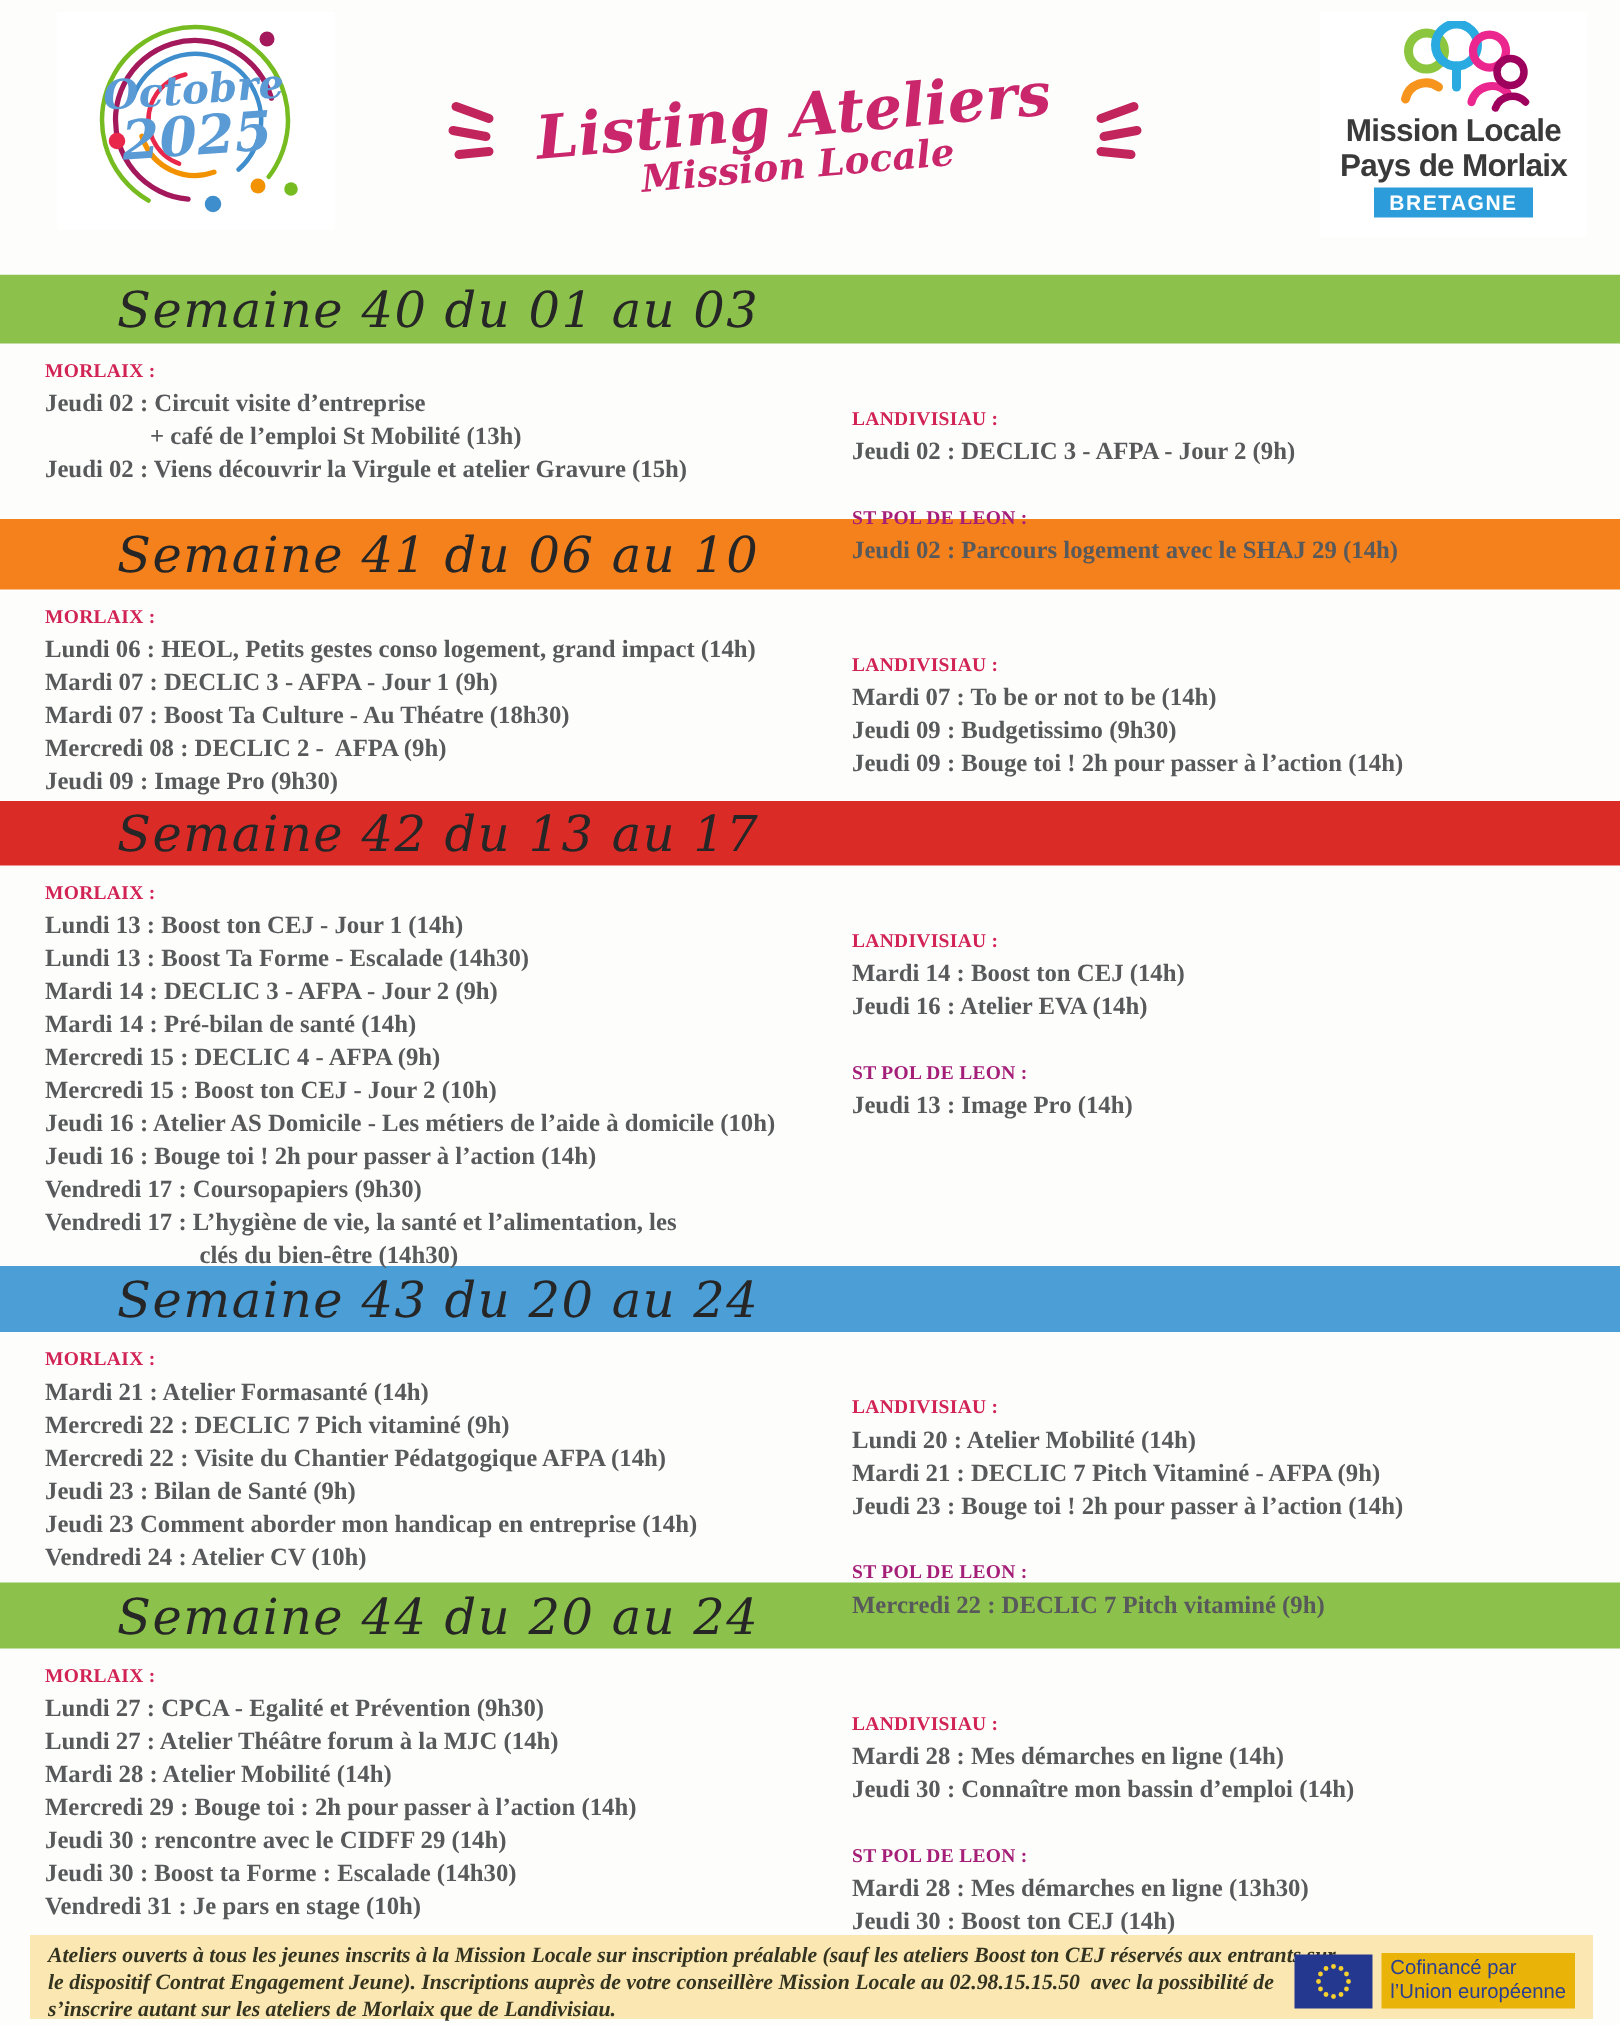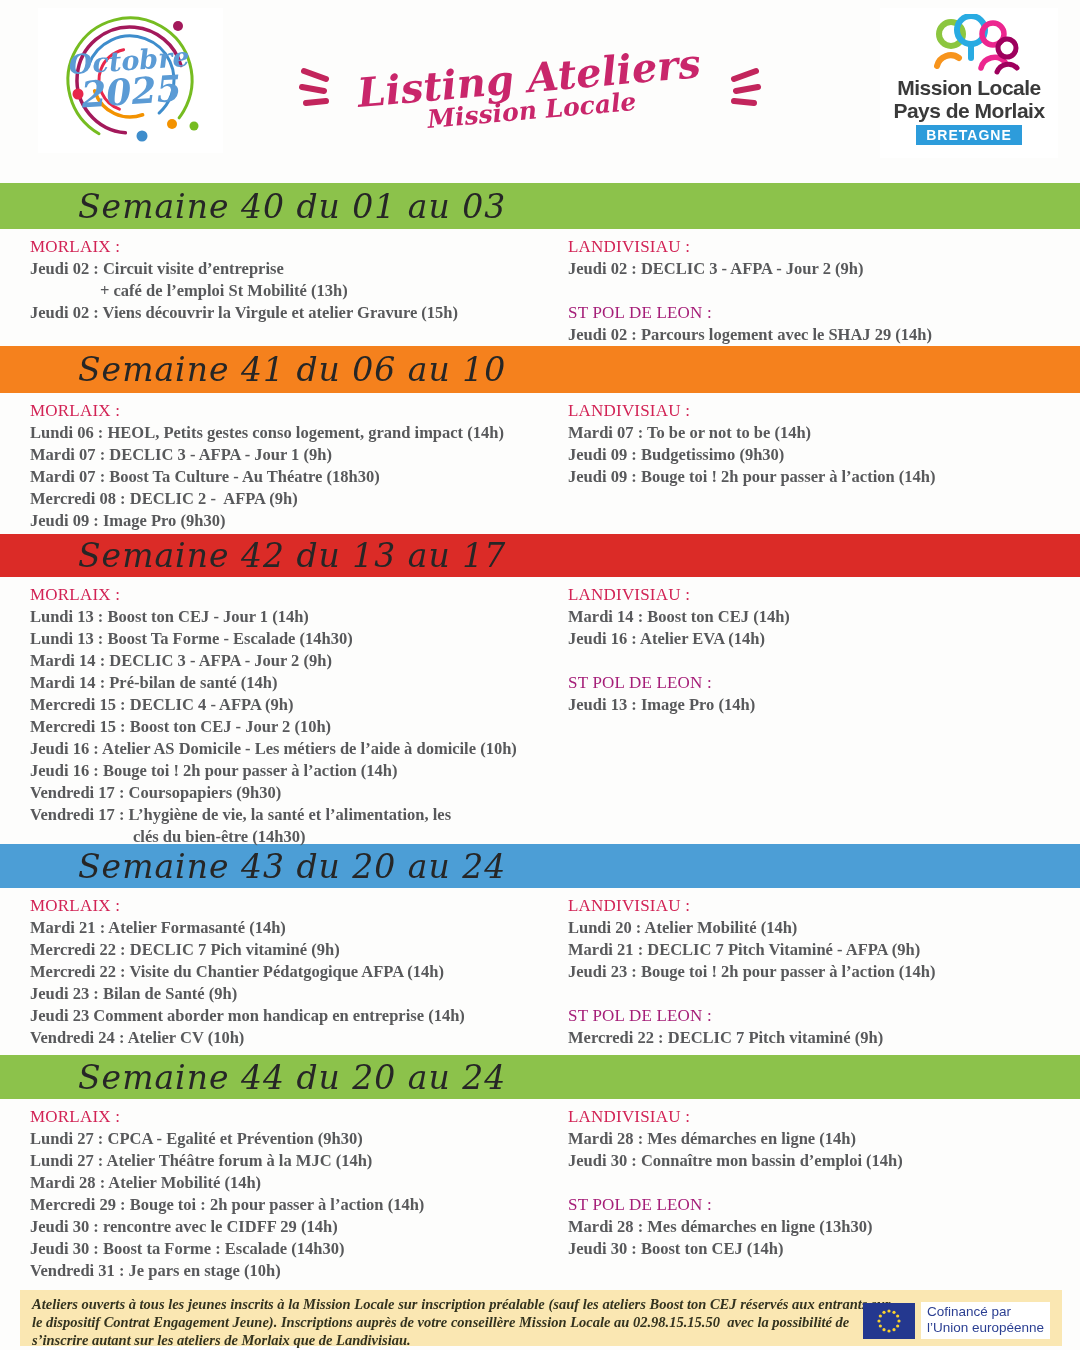--- a/index.html
+++ b/index.html
@@ -39,39 +39,39 @@
     font-weight:700;font-size:14px;letter-spacing:1px;padding:2px 10px;}
   
   .banner{width:1080px;display:flex;align-items:center;}
   .banner-title{
     padding-left:78px;font-family:"DejaVu Serif",serif;font-style:italic;font-weight:400;
     font-size:33px;color:#262626;letter-spacing:1px;white-space:nowrap;
   }
   .cols{display:flex;box-sizing:border-box;padding-top:7px;}
   .col{box-sizing:border-box;}
   .col.left{width:540px;padding-left:30px;}
-  .col.right{width:540px;padding-left:28px;}
+  .col.right{width:540px;padding-left:28px;margin-top:32px;}
   .section + .section{margin-top:22px;}
-  .city{font-weight:400;font-size:17px;line-height:22px;letter-spacing:0.2px;}
+  .city{font-weight:700;font-size:13px;line-height:22px;letter-spacing:0.2px;}
   .item{font-weight:700;font-size:16.5px;line-height:22px;color:#58595B;white-space:pre-wrap;}
   .item.indent-1{padding-left:70px;}
   .item.indent-2{padding-left:103px;}
   
   .footer{position:absolute;left:0;top:1287px;width:1080px;height:63px;}
   .footer-box{
     position:absolute;left:20px;top:3px;width:1042px;height:56px;background:#FAE7B2;
     box-sizing:border-box;padding:5px 0 0 12px;
   }
   .footer-note{
     margin:0;width:860px;font-style:italic;font-weight:600;font-size:14.5px;line-height:18px;color:#33331F;
     white-space:pre-wrap;
   }
   .eu-badge{position:absolute;right:12px;bottom:7px;display:flex;align-items:center;}
   .eu-flag{width:52px;height:36px;background:#24388F;display:flex;align-items:center;justify-content:center;}
-  .eu-text{background:#ffffff;margin-left:6px;padding:2px 6px 3px 6px;
+  .eu-text{background:#eab308;margin-left:6px;padding:2px 6px 3px 6px;
     font-family:"Liberation Sans",sans-serif;font-size:13.5px;line-height:16px;color:#2B3F92;}
   .strokes{display:inline-block;}
 </style>
 </head>
 <body>
 
 <div class="header">
 
   <div class="logo-month">
     <svg width="172" height="145" viewBox="0 0 172 145">

